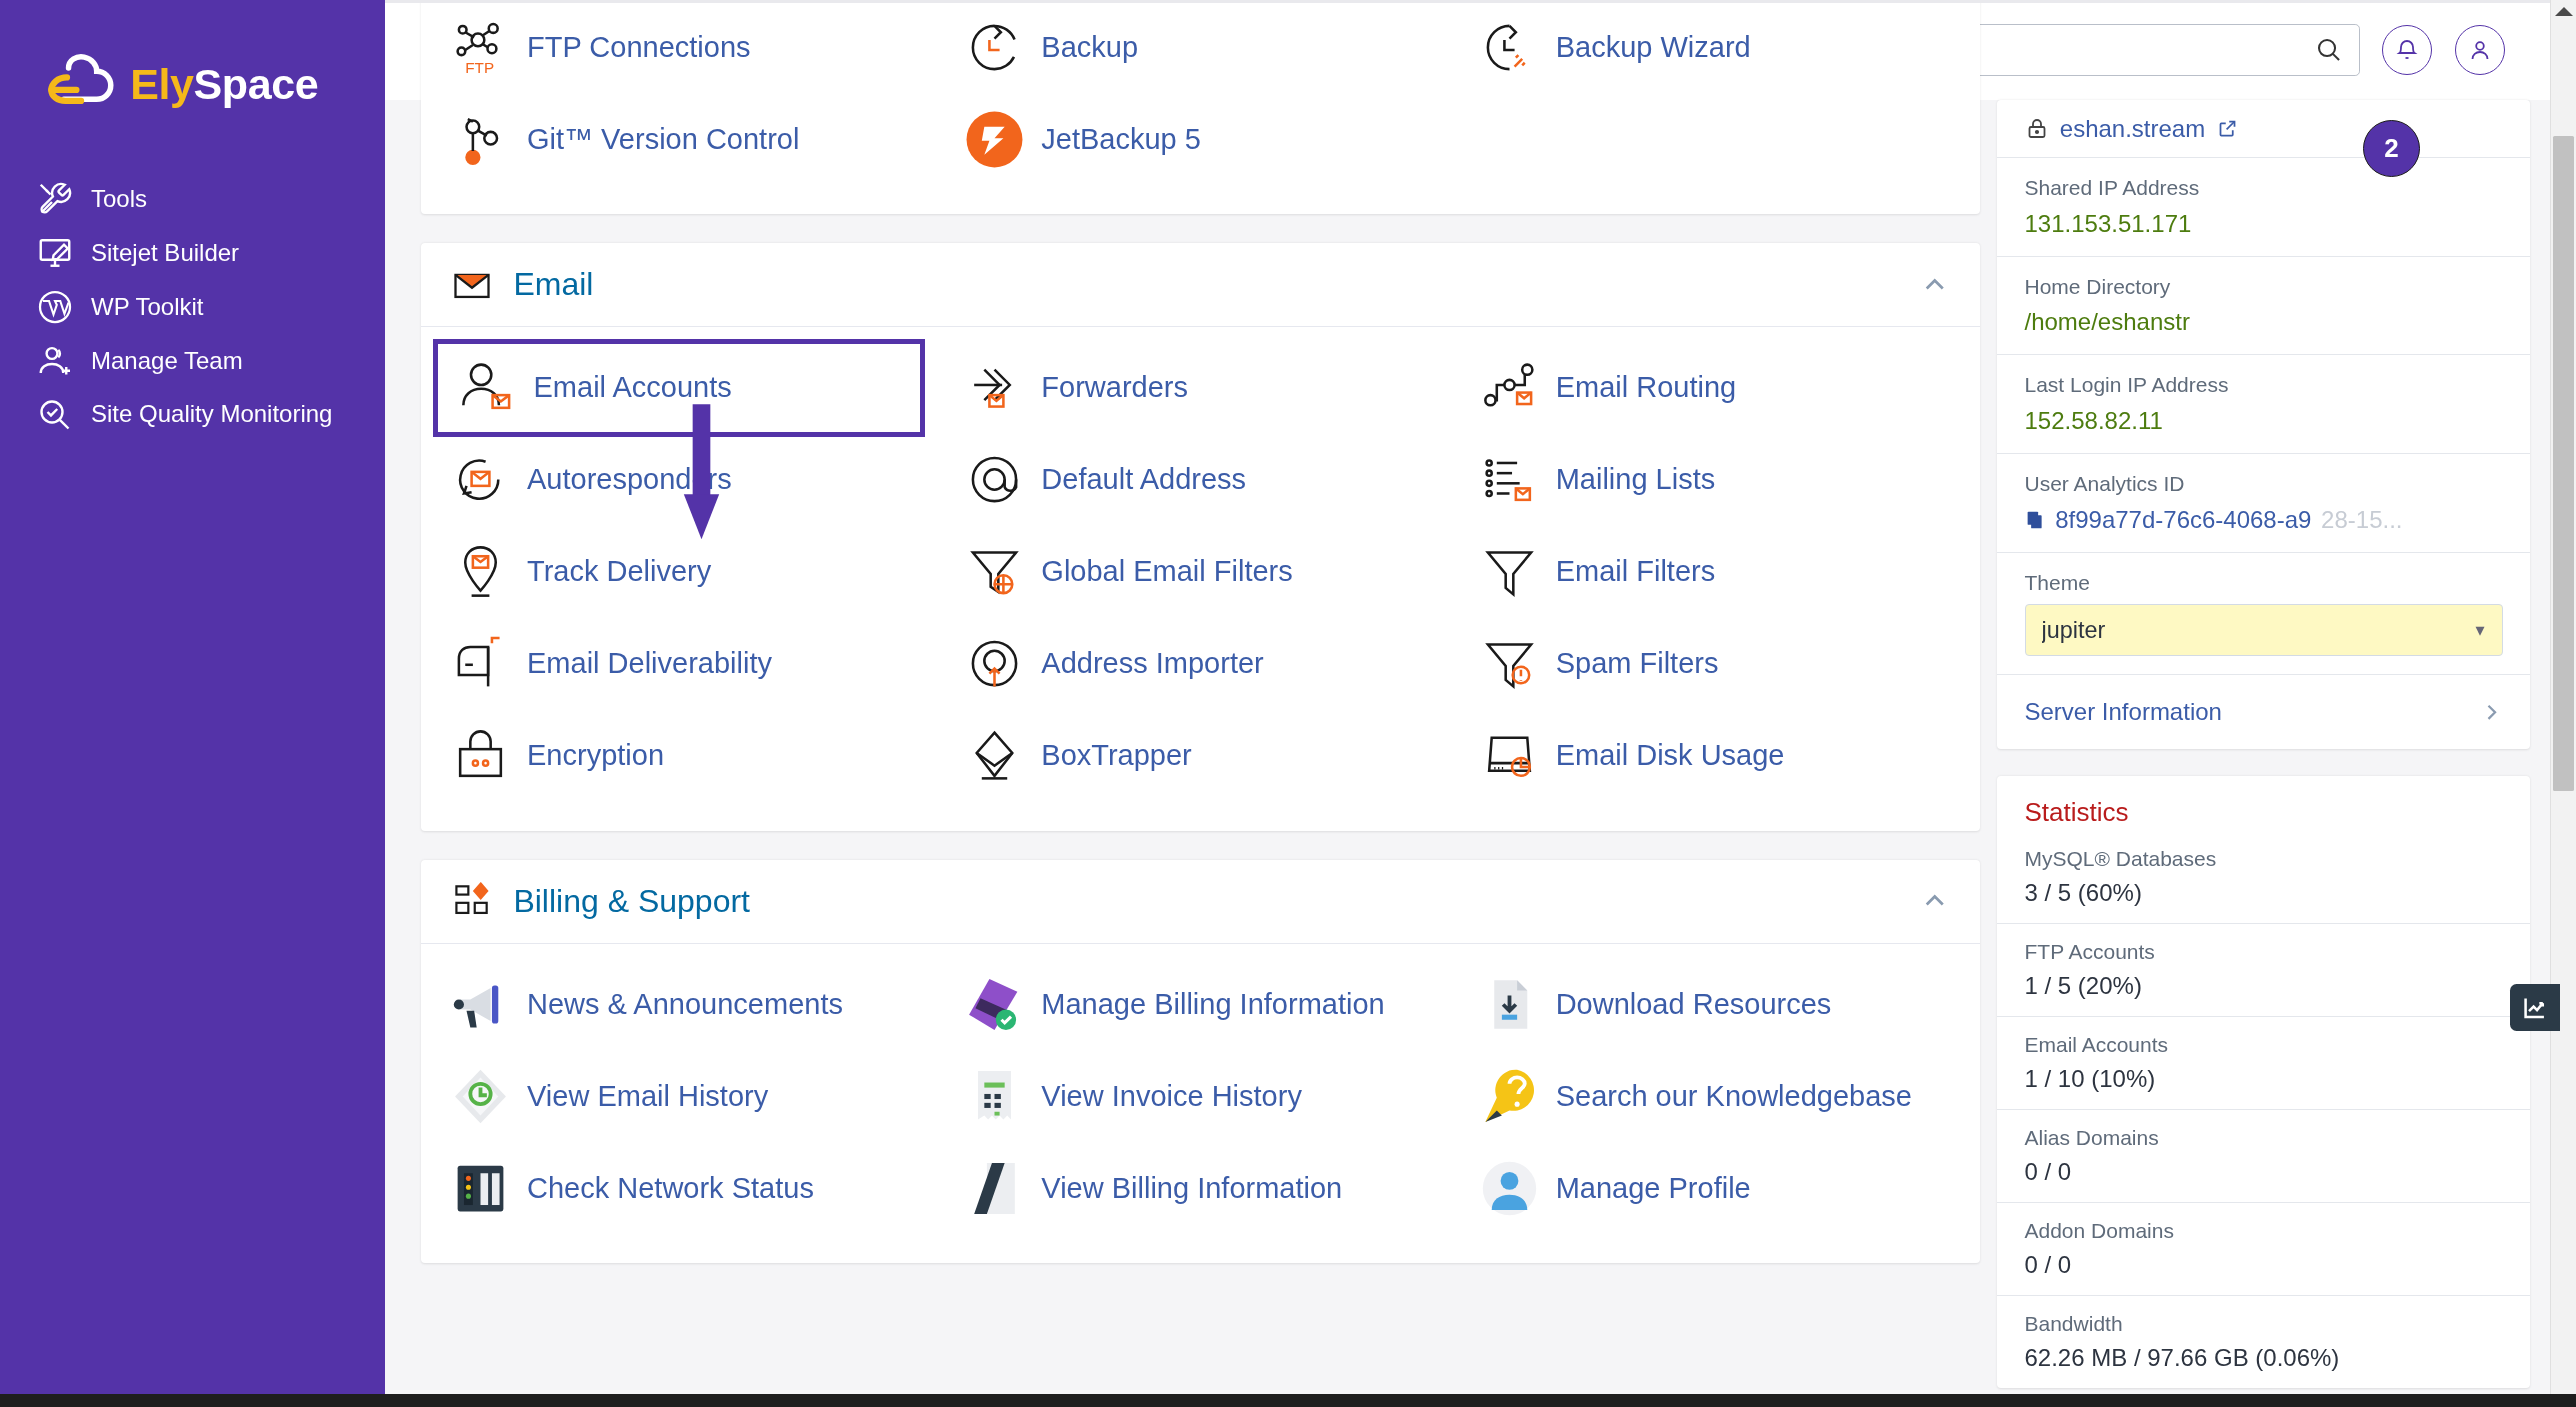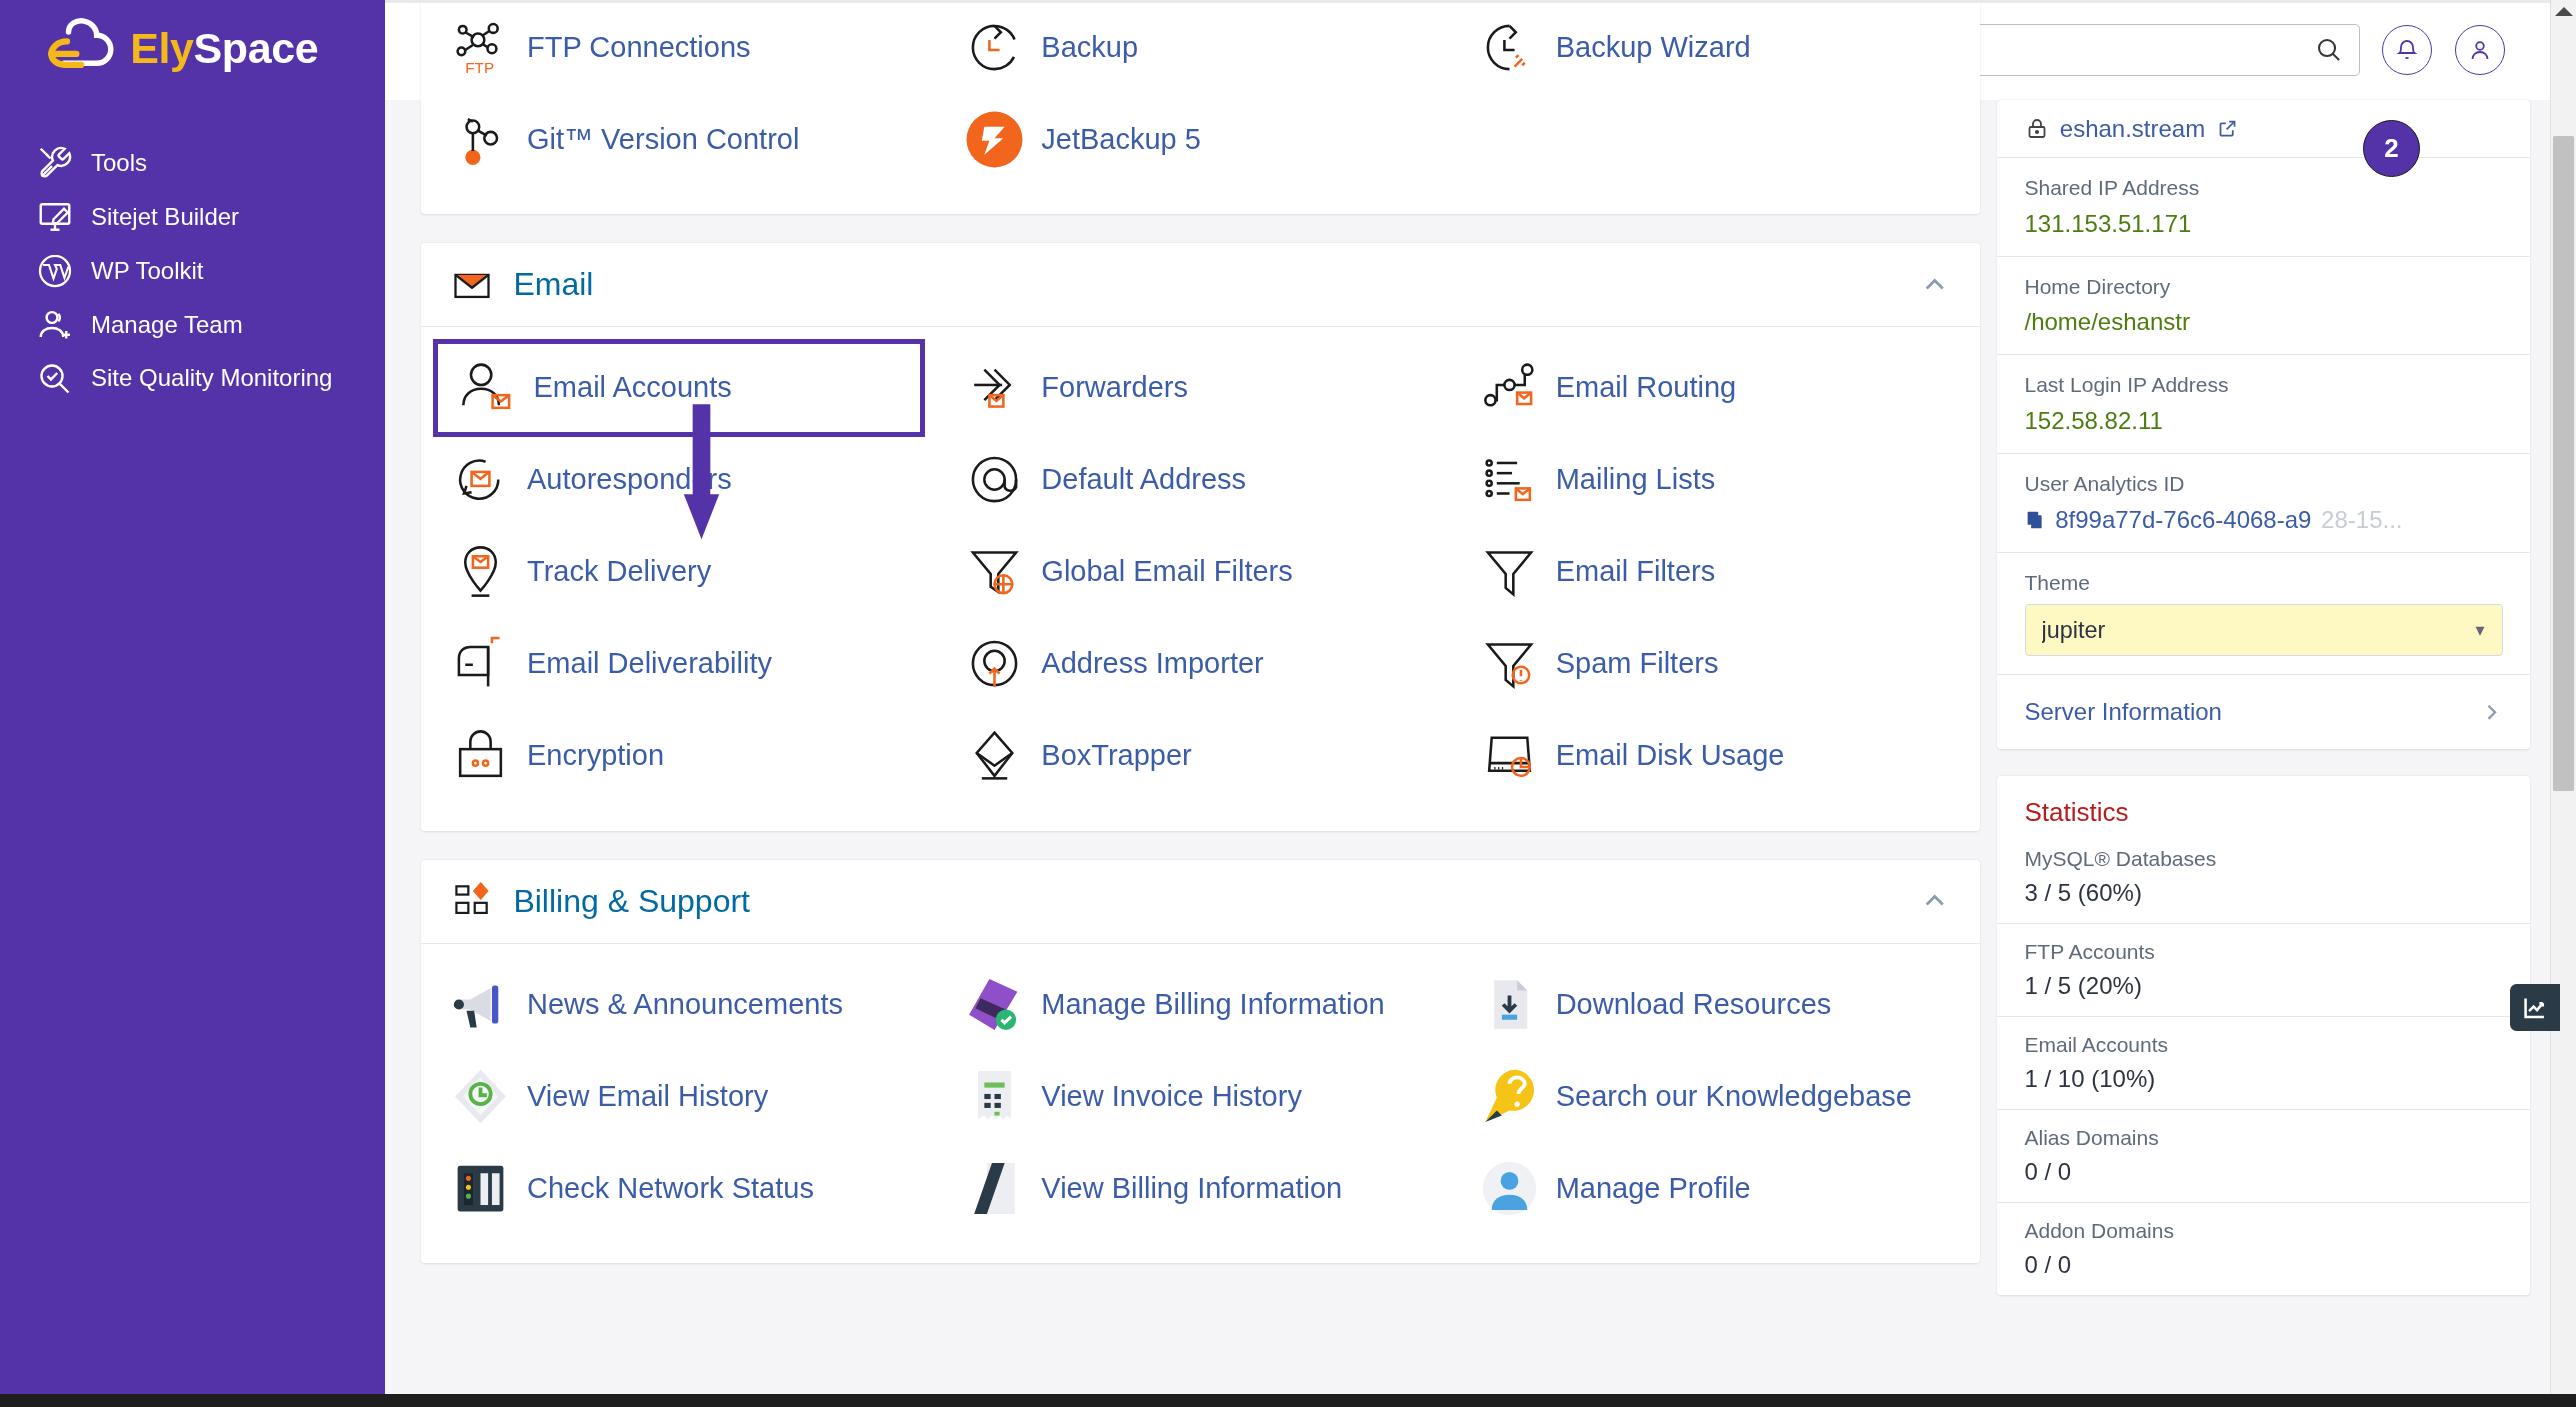--- a/index.html
+++ b/index.html
@@ -10,20 +10,21 @@
     overflow: hidden;
   }
   #root { position: relative; width: 2576px; height: 1408px; }
 
   
   .sidebar {
     position: absolute; left: 0; top: 0;
     width: 385px; height: 1394px;
     background: #5433a8;
     color: #ffffff;
+    padding-top: 36px;
   }
   .logo { display: flex; align-items: center; padding-left: 32px; height: 97px; }
   .logo-mark { width: 95px; height: 61px; flex: none; }
   .logo-text { font-size: 43px; font-weight: bold; letter-spacing: -0.4px; margin-left: 3.2px; white-space: nowrap;}
   .logo-ely { color: #f5b81a; }
   .logo-space { color: #ffffff; }
 
   .nav { margin-top: 39px; }
   .nav-item {
     display: flex; align-items: flex-start;
@@ -700,20 +701,24 @@
         <div class="stat-value">1 / 10   (10%)</div>
       </div>
       <div class="stat-row">
         <div class="stat-label">Alias Domains</div>
         <div class="stat-value">0 / 0</div>
       </div>
       <div class="stat-row">
         <div class="stat-label">Addon Domains</div>
         <div class="stat-value">0 / 0</div>
       </div>
+      <div class="stat-row">
+        <div class="stat-label">Bandwidth</div>
+        <div class="stat-value">62.26 MB / 97.66 GB   (0.06%)</div>
+      </div>
     </div>
 
   </div>
 
   <svg class="ann-arrow" viewBox="0 0 56 170">
     <path d="M28 0 L28 120" stroke="#5433a8" stroke-width="22" fill="none"></path>
     <path d="M6 112 L28 168 L50 112 Z" fill="#5433a8"></path>
   </svg>
 
   <div class="ann-badge">2</div>

